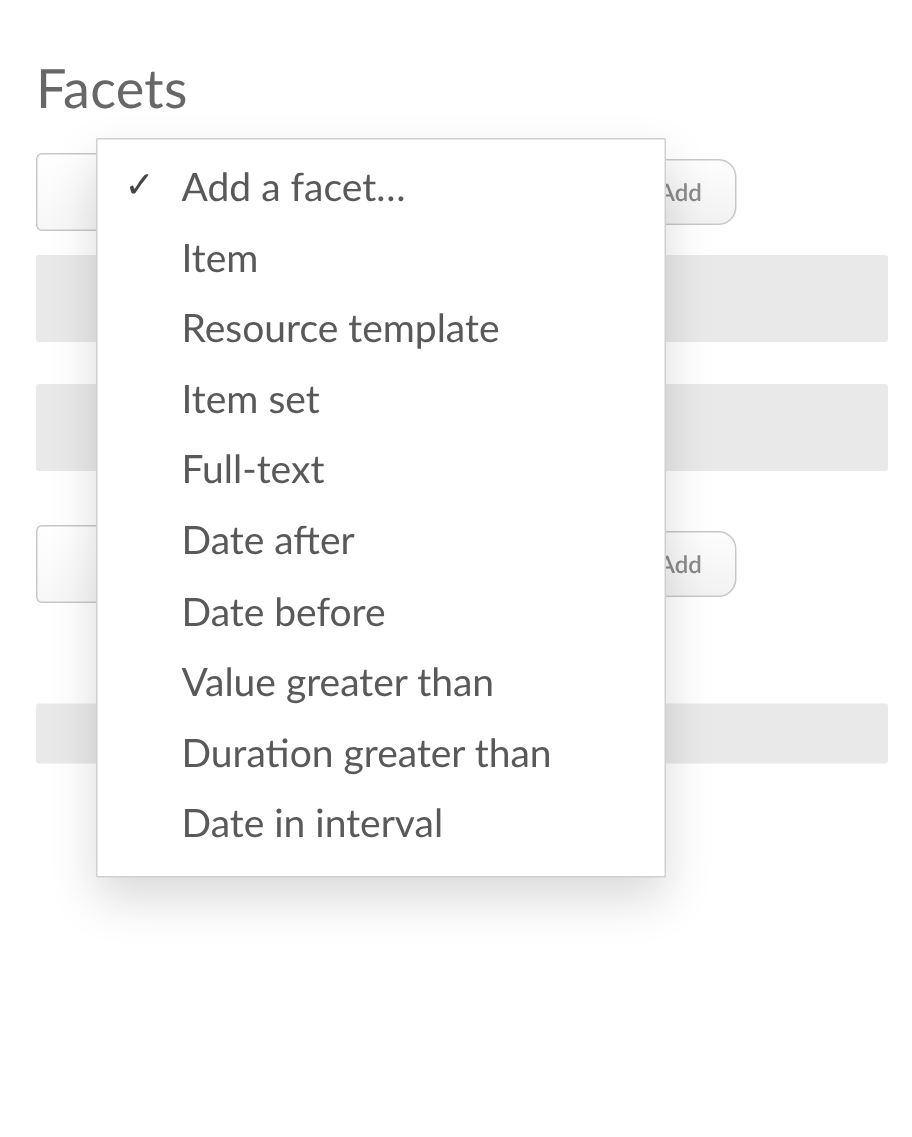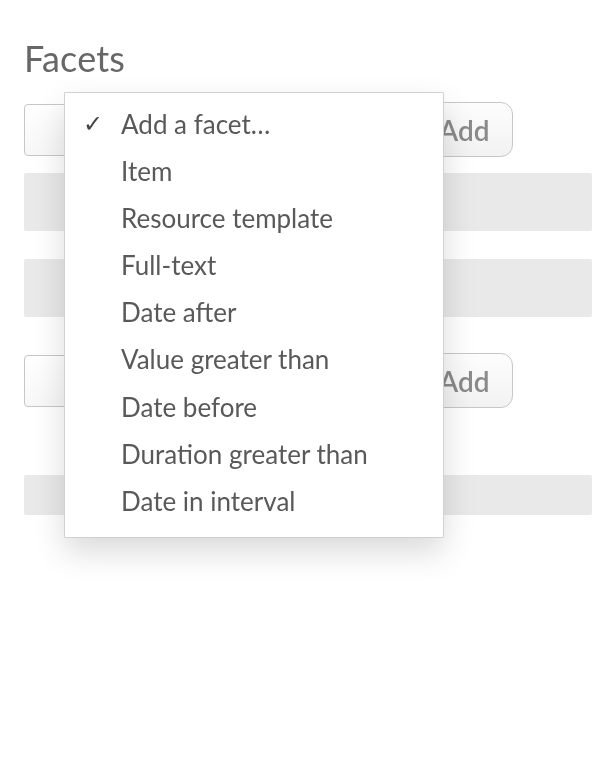--- a/index.html
+++ b/index.html
@@ -37,26 +37,26 @@
     margin-bottom: 16px;
   }
   .select-like {
     flex: 0 0 380px;
     height: 52px;
     border: 1px solid #c7c7c7;
     background: linear-gradient(#ffffff, #f7f7f7);
     border-radius: 4px;
   }
   .add-btn {
-    height: 55px;
+    height: 44px;
     padding: 0 22px;
     border: 1px solid #c7c7c7;
     background: linear-gradient(#fdfdfd, #f2f2f2);
     color: #8a8a8a;
-    font-size: 28px;
+    font-size: 16px;
     font-weight: 600;
     border-radius: 12px;
     cursor: pointer;
     font-family: inherit;
   }
   .grey-block {
     background: #e9e9e9;
     height: 58px;
     width: 100%;
     border-radius: 2px;
@@ -141,19 +141,20 @@
     </div>
     <div class="grey-block-short"></div>
   </div>
 
 </div>
 
 <div class="dropdown-popup" id="dropdown">
     <div class="dropdown-option selected">Add a facet…</div>
     <div class="dropdown-option">Item</div>
     <div class="dropdown-option">Resource template</div>
+    <div class="dropdown-option">Item set</div>
     <div class="dropdown-option">Full-text</div>
     <div class="dropdown-option">Date after</div>
+    <div class="dropdown-option">Date before</div>
     <div class="dropdown-option">Value greater than</div>
-    <div class="dropdown-option">Date before</div>
     <div class="dropdown-option">Duration greater than</div>
     <div class="dropdown-option">Date in interval</div>
   </div>
 
 </body></html>

